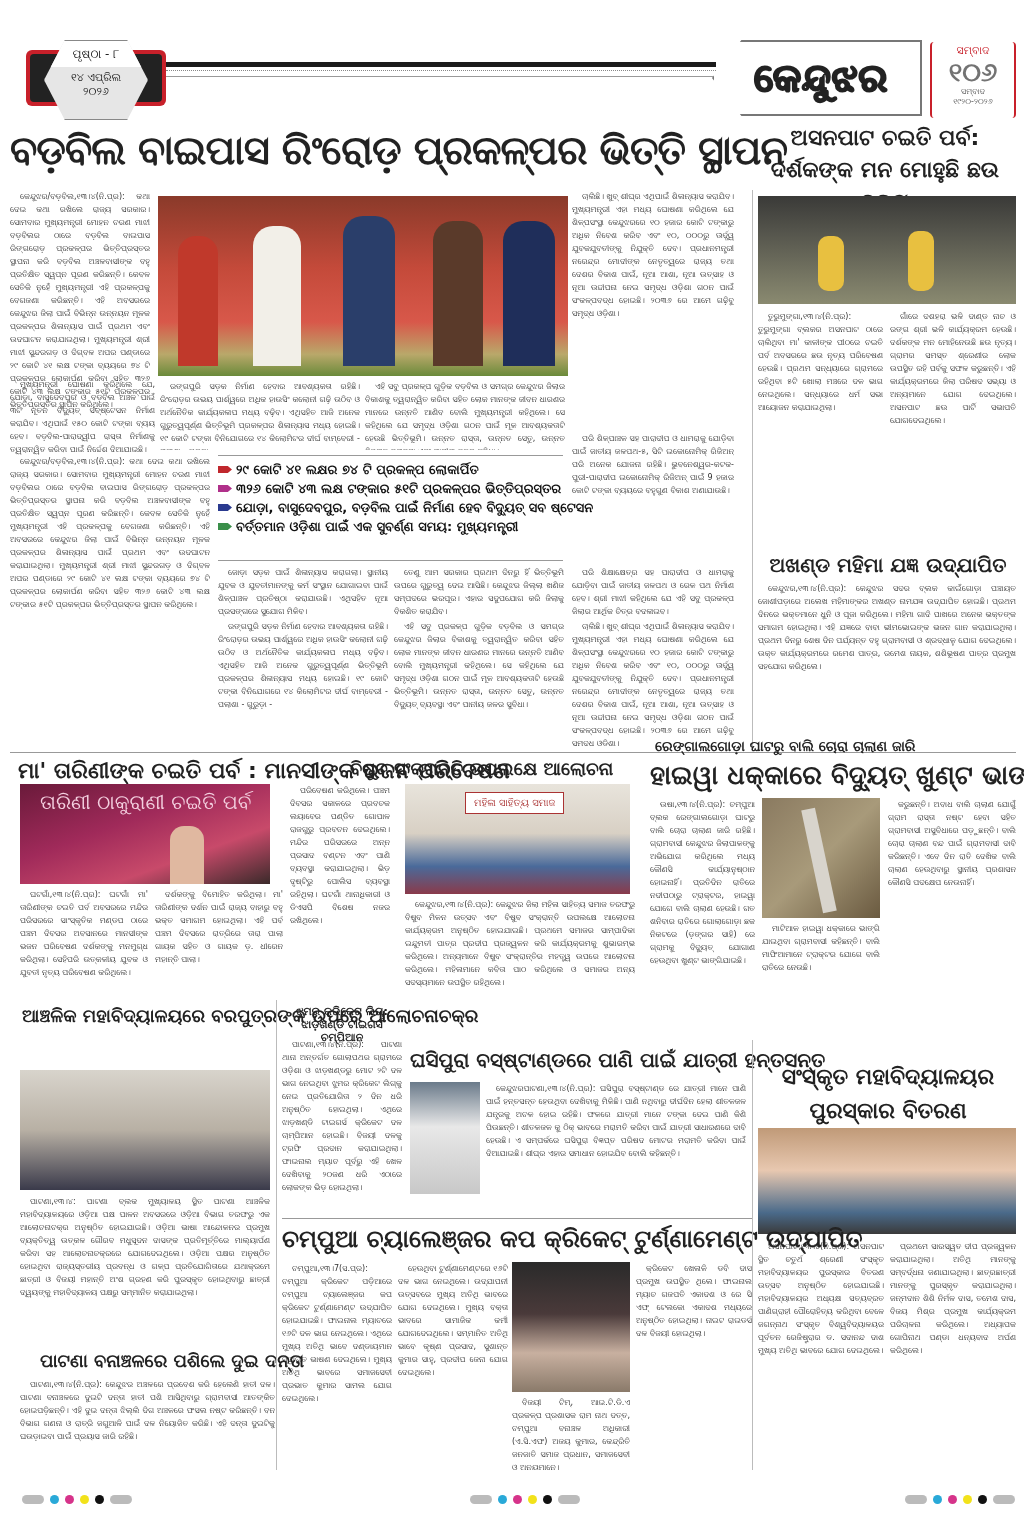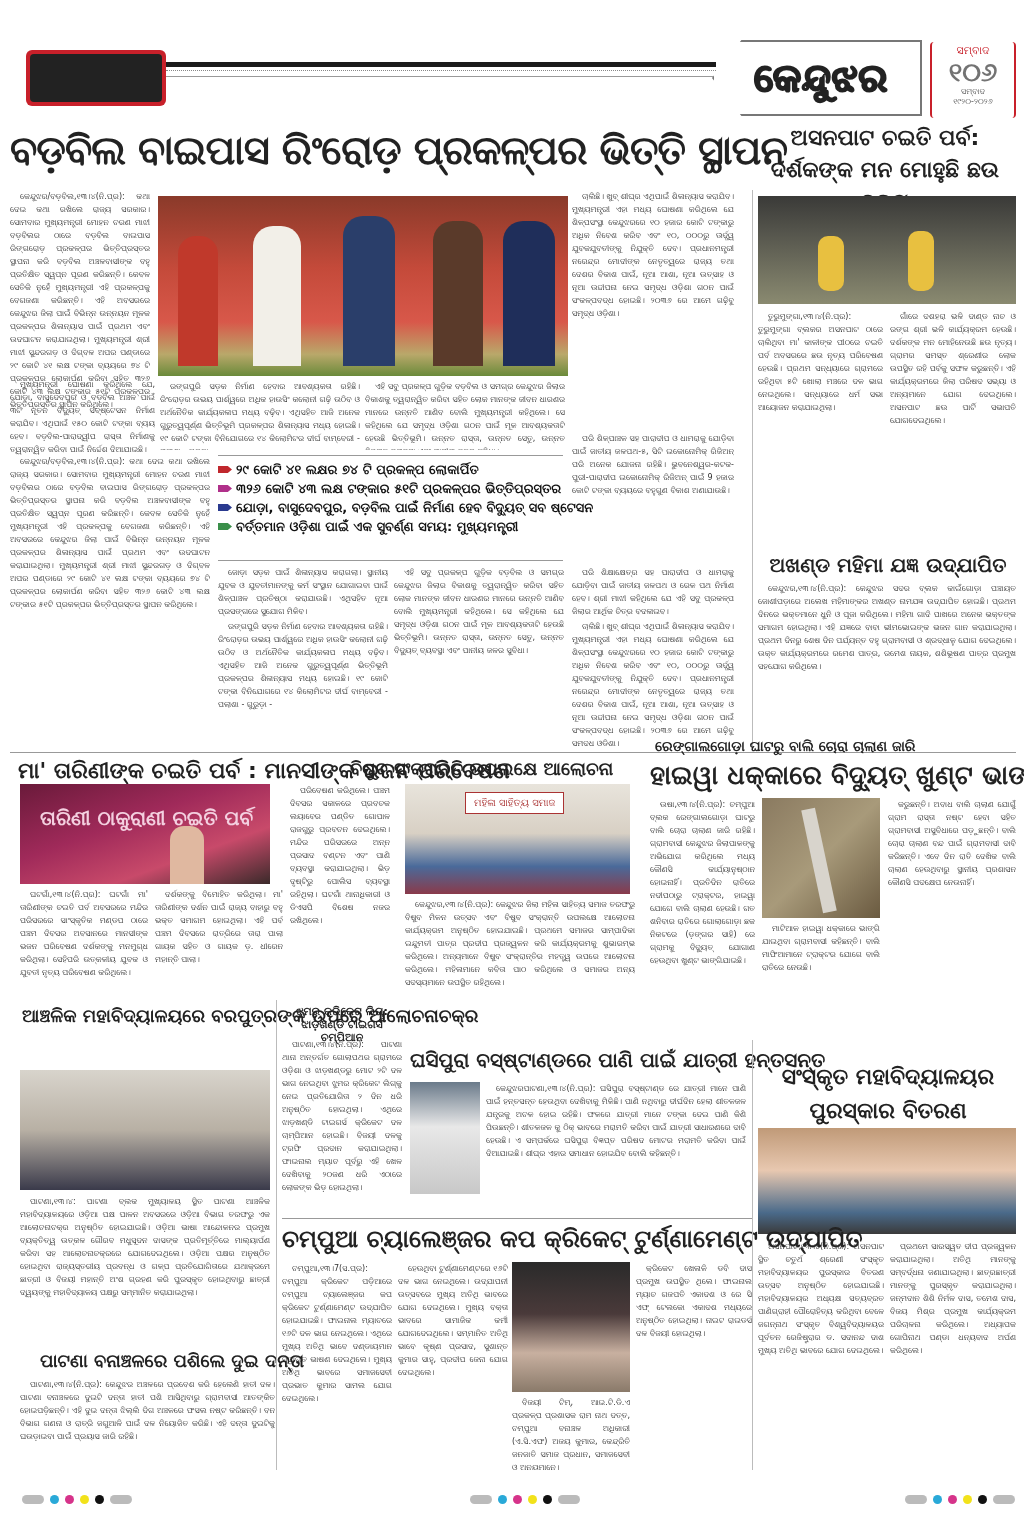--- a/index.html
+++ b/index.html
@@ -39,20 +39,25 @@
   .reg{display:flex;gap:6px;align-items:center}
   .dot{width:9px;height:9px;border-radius:50%}
   .pill{width:22px;height:9px;border-radius:5px;background:#bbb}
 </style>
 </head>
 <body>
 
 <div class="abs pagebadge">
   <div class="red"></div>
     <div class="blk"></div>
+  <div class="hex">
+    <div class="top"></div>
+    <div class="t1">ପୃଷ୍ଠା - ୮</div>
+    <div class="t2"><span>୧୪ ଏପ୍ରିଲ</span><br><span>୨୦୨୬</span></div>
+  </div>
 </div>
 <div class="abs rule1"></div>
 <div class="abs rule2"></div>
 <div class="abs rule3"></div>
 <div class="abs district">
     <span>କେନ୍ଦୁଝର</span>
   </div>
 <div class="abs logo">
   <div class="l1">ସମ୍ବାଦ</div>
   <div class="l2">୧୦୬</div>
@@ -112,20 +117,21 @@
 <div class="abs hr" style="left:218px;top:560px;width:345px"></div>
 
 <div class="abs col" style="left:10px;top:455px;width:200px;height:290px">
     <p>କେନ୍ଦୁଝର/ବଡ଼ବିଲ,୧୩।୪(ନି.ପ୍ର): କଥା ଦେଇ କଥା ରଖିଲେ ରାଜ୍ୟ ସରକାର। ସୋମବାର ମୁଖ୍ୟମନ୍ତ୍ରୀ ମୋହନ ଚରଣ ମାଝୀ ବଡ଼ବିଲର ଠାରେ ବଡ଼ବିଲ ବାଇପାସ ରିଙ୍ଗରୋଡ଼ ପ୍ରକଳ୍ପର ଭିତ୍ତିପ୍ରସ୍ତର ସ୍ଥାପନା କରି ବଡ଼ବିଲ ଅଞ୍ଚଳବାସୀଙ୍କ ବହୁ ପ୍ରତିକ୍ଷିତ ସ୍ୱପ୍ନ ପୂରଣ କରିଛନ୍ତି। କେବଳ ସେତିକି ନୁହେଁ ମୁଖ୍ୟମନ୍ତ୍ରୀ ଏହି ପ୍ରକଳ୍ପକୁ ବେଗଜଣା କରିଛନ୍ତି। ଏହି ଅବସରରେ କେନ୍ଦୁଝର ଜିଲା ପାଇଁ ବିଭିନ୍ନ ଉନ୍ନୟନ ମୂଳକ ପ୍ରକଳ୍ପର ଶିଳାନ୍ୟାସ ପାଇଁ ପ୍ରଥମ ଏବଂ ଉଦଘାଟନ କରାଯାଇଥିଲା। ମୁଖ୍ୟମନ୍ତ୍ରୀ ଶ୍ରୀ ମାଝୀ ସୁନ୍ଦରଗଡ଼ ଓ ଦିଗ୍‌ବଳ ଅପର ପଣ୍ଡାରେ ୨୯ କୋଟି ୪୧ ଲକ୍ଷ ଟଙ୍କା ବ୍ୟୟରେ ୭୪ ଟି ପ୍ରକଳ୍ପର ଲୋକାର୍ପଣ କରିବା ସହିତ ୩୨୬ କୋଟି ୪୩ ଲକ୍ଷ ଟଙ୍କାର ୫୧ଟି ପ୍ରକଳ୍ପର ଭିତ୍ତିପ୍ରସ୍ତର ସ୍ଥାପନ କରିଥିଲେ।</p>
   </div>
 <div class="abs col" style="left:218px;top:566px;width:170px;height:180px">
     <p>ଜୋଡ଼ା ସଡ଼କ ପାଇଁ ଶିଳାନ୍ୟାସ କରାଗଲା। ସ୍ଥାନୀୟ ଯୁବକ ଓ ଯୁବତୀମାନଙ୍କୁ କର୍ମ ସଂସ୍ଥାନ ଯୋଗାଇବା ପାଇଁ ଶିଳ୍ପାଞ୍ଚଳ ପ୍ରତିଷ୍ଠା କରାଯାଉଛି। ଏଥିସହିତ ନୂଆ ପ୍ରସଙ୍ଗରେ ସୁଯୋଗ ମିଳିବ।</p>
     <p>ରଙ୍ଗପୁରି ସଡ଼କ ନିର୍ମାଣ ହେବାର ଆବଶ୍ୟକତା ରହିଛି। ରିଂରୋଡ଼ର ଉଭୟ ପାର୍ଶ୍ୱରେ ଅଧିକ ହାଉସିଂ କଲୋନୀ ଗଢ଼ି ଉଠିବ ଓ ଅର୍ଥନୈତିକ କାର୍ଯ୍ୟକଳାପ ମଧ୍ୟ ବଢ଼ିବ। ଏଥିସହିତ ଆଜି ଅନେକ ଗୁରୁତ୍ୱପୂର୍ଣ୍ଣ ଭିତ୍ତିଭୂମି ପ୍ରକଳ୍ପର ଶିଳାନ୍ୟାସ ମଧ୍ୟ ହୋଇଛି। ୧୯ କୋଟି ଟଙ୍କା ବିନିଯୋଗରେ ୧୪ କିଲୋମିଟର ଦୀର୍ଘ ବାମ୍ବେରୀ - ପଲାଶା - ଗୁରୁଡ଼ା -</p>
   </div>
 <div class="abs col" style="left:394px;top:566px;width:170px;height:180px">
+    <p>ତେଣୁ ଆମ ସରକାର ପ୍ରଥମ ଦିନରୁ ହିଁ ଭିତ୍ତିଭୂମି ଉପରେ ଗୁରୁତ୍ୱ ଦେଇ ଆସିଛି। କେନ୍ଦୁଝର ଜିଲ୍ଲା ଖଣିଜ ସମ୍ପଦରେ ଭରପୂର। ଏହାର ସଦୁପଯୋଗ କରି ଜିଲାକୁ ବିକଶିତ କରାଯିବ।</p>
     <p>ଏହି ସବୁ ପ୍ରକଳ୍ପ ଗୁଡ଼ିକ ବଡ଼ବିଲ ଓ ସମଗ୍ର କେନ୍ଦୁଝର ଜିଲାର ବିକାଶକୁ ତ୍ୱରାନ୍ୱିତ କରିବା ସହିତ ଲୋକ ମାନଙ୍କ ଜୀବନ ଧାରଣର ମାନରେ ଉନ୍ନତି ଆଣିବ ବୋଲି ମୁଖ୍ୟମନ୍ତ୍ରୀ କହିଥିଲେ। ସେ କହିଥିଲେ ଯେ ସମୃଦ୍ଧ ଓଡ଼ିଶା ଗଠନ ପାଇଁ ମୂଳ ଆବଶ୍ୟକତାଟି ହେଉଛି ଭିତ୍ତିଭୂମି। ଉନ୍ନତ ରାସ୍ତା, ଉନ୍ନତ ସେତୁ, ଉନ୍ନତ ବିଦ୍ୟୁତ୍ ବ୍ୟବସ୍ଥା ଏବଂ ପାନୀୟ ଜଳର ସୁବିଧା।</p>
   </div>
 <div class="abs col" style="left:572px;top:566px;width:162px;height:180px">
     <p>ପରି ଶିକ୍ଷାକ୍ଷେତ୍ର ସହ ପାରାଦୀପ ଓ ଧାମରାକୁ ଯୋଡ଼ିବା ପାଇଁ ଜାତୀୟ ଜଳପଥ ଓ ରେଳ ପଥ ନିର୍ମାଣ ହେବ। ଶ୍ରୀ ମାଝୀ କହିଥିଲେ ଯେ ଏହି ସବୁ ପ୍ରକଳ୍ପ ଜିଲାର ଆର୍ଥିକ ଚିତ୍ର ବଦଳାଇବ।</p>
     <p>ଚାଲିଛି। ଖୁବ୍ ଶୀଘ୍ର ଏଥିପାଇଁ ଶିଳାନ୍ୟାସ କରାଯିବ। ମୁଖ୍ୟମନ୍ତ୍ରୀ ଏହା ମଧ୍ୟ ଘୋଷଣା କରିଥିଲେ ଯେ ଶିଳ୍ପସଂସ୍ଥା କେନ୍ଦୁଝରରେ ୧୦ ହଜାର କୋଟି ଟଙ୍କାରୁ ଅଧିକ ନିବେଶ କରିବ ଏବଂ ୧୦, ୦୦୦ରୁ ଊର୍ଦ୍ଧ୍ୱ ଯୁବକଯୁବତୀଙ୍କୁ ନିଯୁକ୍ତି ଦେବ। ପ୍ରଧାନମନ୍ତ୍ରୀ ନରେନ୍ଦ୍ର ମୋଦୀଙ୍କ ନେତୃତ୍ୱରେ ରାଜ୍ୟ ତଥା ଦେଶର ବିକାଶ ପାଇଁ, ନୂଆ ଆଶା, ନୂଆ ଉତ୍ସାହ ଓ ନୂଆ ଉଦ୍ଦୀପନା ନେଇ ସମୃଦ୍ଧ ଓଡ଼ିଶା ଗଠନ ପାଇଁ ସଂକଳ୍ପବଦ୍ଧ ହୋଇଛି। ୨୦୩୬ ରେ ଆମେ ଗଢ଼ିବୁ ସମୃଦ୍ଧ ଓଡ଼ିଶା।</p>
   </div>
 
 <div class="abs photo" style="left:758px;top:196px;width:258px;height:108px;background:linear-gradient(180deg,#3a3a38 0%,#5a5a50 40%,#8a8a70 100%)">
   <div style="position:absolute;left:60px;top:40px;width:26px;height:55px;background:#e8c040;border-radius:10px"></div>
   <div style="position:absolute;left:150px;top:35px;width:26px;height:60px;background:#e8c040;border-radius:10px"></div>
@@ -144,21 +150,21 @@
 
 <div class="abs vr" style="left:752px;top:190px;height:560px"></div>
 
 <div class="abs hr" style="left:10px;top:752px;width:1006px"></div>
 <div class="abs h-sec" style="left:18px;top:758px;font-size:22px">ମା' ତାରିଣୀଙ୍କ ଚଇତି ପର୍ବ : ମାନସୀଙ୍କ ଭଜନ ପରିବେଷଣ</div>
 <div class="abs h-sec" style="left:350px;top:758px;font-size:18px;color:#222">ବିଷୁବ ସଂକ୍ରାନ୍ତି ଉପଲକ୍ଷେ ଆଲୋଚନା</div>
 <div class="abs h-sec" style="left:655px;top:738px;font-size:14px">ରେଙ୍ଗାଲଗୋଡ଼ା ଘାଟରୁ ବାଲି ଚୋରା ଚାଲାଣ ଜାରି</div>
 <div class="abs h-sec" style="left:650px;top:760px;font-size:26px">ହାଇୱା ଧକ୍କାରେ ବିଦ୍ୟୁତ୍ ଖୁଣ୍ଟ ଭାଙ୍ଗିଲା</div>
 
 <div class="abs photo" style="left:20px;top:784px;width:250px;height:100px;background:linear-gradient(160deg,#6a1a3a 0%,#a02a5a 40%,#c84a6a 70%,#3a2a2a 100%)">
-  <div style="position:absolute;left:20px;top:22px;font-size:20px;font-weight:bold;color:#f4d0e0">ତାରିଣୀ ଠାକୁରାଣୀ ଚଇତି ପର୍ବ</div>
+  <div style="position:absolute;left:20px;top:6px;font-size:20px;font-weight:normal;color:#f4d0e0">ତାରିଣୀ ଠାକୁରାଣୀ ଚଇତି ପର୍ବ</div>
   <div style="position:absolute;left:150px;top:42px;width:34px;height:58px;background:#e0b8a0;border-radius:14px 14px 0 0"></div>
 </div>
 <div class="abs col" style="left:290px;top:784px;width:100px;height:150px">
     <p>ପରିବେଷଣ କରିଥିଲେ। ପଞ୍ଚମ ଦିବସର ସକାଳରେ ପ୍ରବଚକ ଲୟାବେର ପଣ୍ଡିତ ଗୋପାଳ ରାଜଗୁରୁ ପ୍ରବଚନ ଦେଇଥିଲେ। ମନ୍ଦିର ପରିସରରେ ଅନ୍ନ ପ୍ରସାଦ ବଣ୍ଟନ ଏବଂ ପାଣି ବ୍ୟବସ୍ଥା କରାଯାଇଥିଲା। ଭିଡ଼ ଦୃଷ୍ଟିରୁ ପୋଲିସ ବ୍ୟବସ୍ଥା ରହିଥିଲା। ଘଟଗାଁ ଥାନାଧିକାରୀ ଓ ଡିଏସପି ବିଶେଷ ନଜର ରଖିଥିଲେ।</p>
   </div>
 <div class="abs col" style="left:20px;top:888px;width:128px;height:110px">
     <p>ଘଟଗାଁ,୧୩।୪(ନି.ପ୍ର): ଘଟଗାଁ ମା' ତାରିଣୀଙ୍କ ଚଇତି ପର୍ବ ଅବସରରେ ମନ୍ଦିର ପରିସରରେ ସାଂସ୍କୃତିକ ମଣ୍ଡପ ଠାରେ ପଞ୍ଚମ ଦିବସର ଅବସାନରେ ମାନସୀଙ୍କ ଭଜନ ପରିବେଷଣ ଦର୍ଶକଙ୍କୁ ମନମୁଗ୍ଧ କରିଥିଲା। ସେହିପରି ଉତ୍କଳୀୟ ଯୁବକ ଓ ଯୁବତୀ ନୃତ୍ୟ ପରିବେଷଣ କରିଥିଲେ।</p>
   </div>
 <div class="abs col" style="left:155px;top:888px;width:128px;height:110px">
     <p>ଦର୍ଶକଙ୍କୁ ବିମୋହିତ କରିଥିଲା। ମା' ତାରିଣୀଙ୍କ ଦର୍ଶନ ପାଇଁ ରାଜ୍ୟ ବାହାରୁ ବହୁ ଭକ୍ତ ସମାଗମ ହୋଇଥିଲା। ଏହି ପର୍ବ ପଞ୍ଚମ ଦିବସରେ ରାତ୍ରିରେ ତାରା ପାଲା ଗାୟକ ସହିତ ଓ ଗାୟକ ଡ଼. ଧୀରେନ ମହାନ୍ତି ପାଲା।</p>

